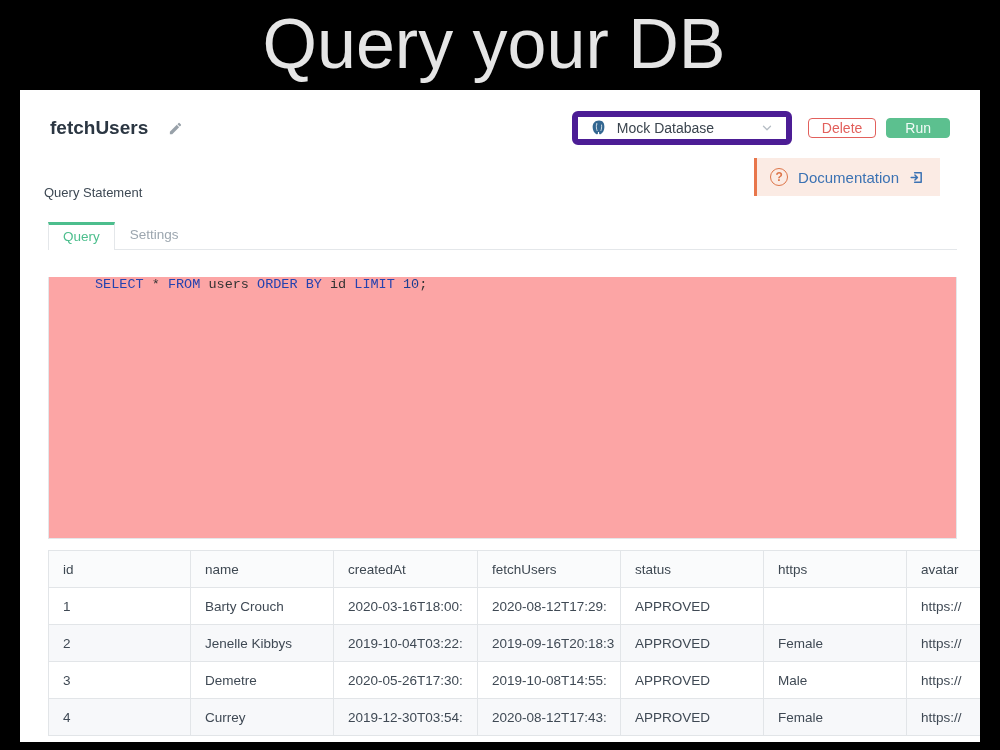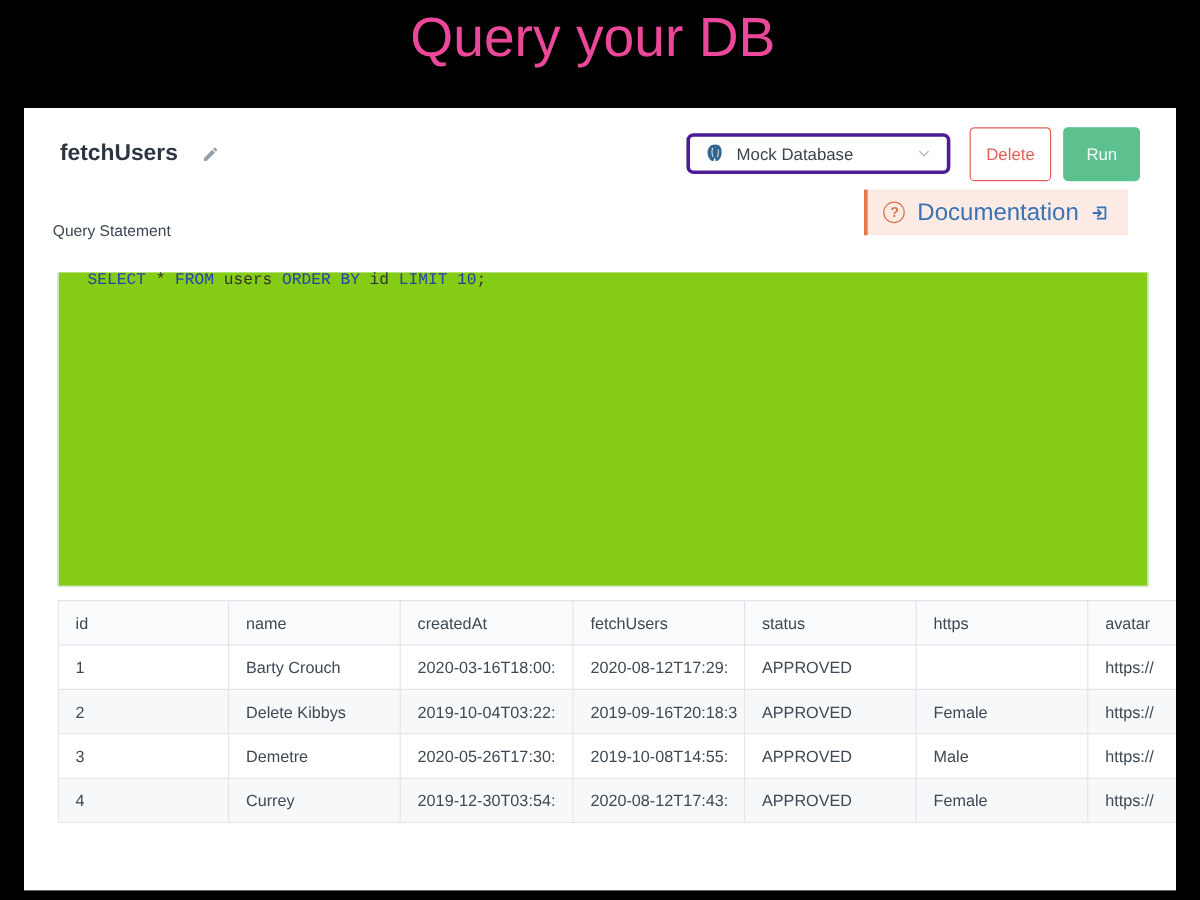--- a/index.html
+++ b/index.html
@@ -2,44 +2,44 @@
 <html><head>
 <meta charset="utf-8">
 <style>
   html,body{margin:0;padding:0;}
   body{
     width:1000px;height:750px;position:relative;overflow:hidden;
     background:#000;font-family:"Liberation Sans",sans-serif;
   }
   .page-title{
     position:absolute;top:4px;left:0;right:12px;margin:0;
-    text-align:center;font-size:46px;font-weight:400;color:#ec4899;
+    text-align:center;font-size:70px;font-weight:400;color:#e5e5e5;
   }
   .panel{
     position:absolute;left:20px;top:90px;width:960px;height:652px;
     background:#fff;overflow:hidden;
   }
   
   .panel-header{
     height:34px;padding:21px 30px 0 30px;
     display:flex;align-items:center;justify-content:space-between;
   }
   .name-wrap{display:flex;align-items:center;justify-content:center;}
   .query-name{font-size:19px;font-weight:700;color:#2B3642;}
   .pencil{margin-left:20px;display:inline-flex;cursor:pointer;}
   .controls{display:flex;align-items:center;}
   .db-select{
-    width:220px;height:34px;box-sizing:border-box;border:3px solid #4c1d95;
+    width:220px;height:34px;box-sizing:border-box;border:6px solid #4c1d95;
     border-radius:6px;display:flex;align-items:center;gap:9px;
     padding:0 12px;background:#fff;cursor:pointer;
   }
   .db-label{font-size:14px;color:#3A444E;}
   .db-select .chev{margin-left:auto;display:inline-flex;}
   .btn{
-    height:45px;border-radius:4px;font-size:14px;cursor:pointer;
+    height:20px;border-radius:4px;font-size:14px;cursor:pointer;
     font-family:"Liberation Sans",sans-serif;
   }
   .btn-delete{
     margin-left:16px;padding:0 13px;background:#fff;
     border:1px solid #E2605C;color:#E2605C;
   }
   .btn-run{
     margin-left:10px;padding:0 18px;background:#5CC08F;
     border:1px solid #5CC08F;color:#F2FBF7;
   }
@@ -47,42 +47,42 @@
   .doc-banner{
     position:absolute;top:68px;right:40px;height:38px;
     display:flex;align-items:center;gap:10px;padding:0 16px 0 13px;
     background:#FBEBE4;border-left:3px solid #E8764B;cursor:pointer;
   }
   .q-icon{
     width:18px;height:18px;border:1.5px solid #DD7549;border-radius:50%;
     color:#DD7549;font-size:12px;font-weight:700;display:flex;
     align-items:center;justify-content:center;box-sizing:border-box;
   }
-  .doc-link{font-size:20px;color:#3B72B3;}
+  .doc-link{font-size:15px;color:#3B72B3;}
   
   .section-label{margin:40px 0 0 24px;font-size:13px;color:#3E4954;}
   .response-label{margin-top:20px;}
   
   .tabbar{
     margin:21px 23px 0 28px;display:flex;align-items:flex-end;
     border-bottom:1px solid #E4E7EA;
   }
   .tab{
     font-size:13.5px;padding:0 15px;height:28px;line-height:28px;
     color:#9CA6AF;cursor:pointer;box-sizing:border-box;
   }
   .tab.active{
     color:#4CBE8D;background:#fff;border:1px solid #E4E7EA;border-bottom:none;
     border-top:3px solid #4CBE8D;line-height:24px;margin-bottom:-1px;
     padding:0 14px;
   }
   
   .editor{
     margin:0 23px 0 28px;height:262px;box-sizing:border-box;
-    border:1px solid #E4E7EA;border-top:none;background:#84cc16;cursor:text;
+    border:1px solid #E4E7EA;border-top:none;background:#fca5a5;cursor:text;padding-left:22px;
   }
   .code-line{
     margin:27px 0 0 24px;font-family:"Liberation Mono","DejaVu Sans Mono",monospace;
     font-size:13.5px;white-space:pre;
   }
   .tok-kw{color:#2442B0;}
   .tok-pl{color:#333;}
   .tok-num{color:#1D3F92;}
   
   .table-clip{margin:11px 0 0 28px;width:932px;overflow:hidden;}
@@ -140,20 +140,24 @@
       <span style="display:inline-flex;">
         <svg width="15" height="15" viewBox="0 0 24 24" fill="none" stroke="#3B72B3" stroke-width="2.4" stroke-linecap="round" stroke-linejoin="round">
           <path d="M9 4.5h10.5v15H9"></path>
           <path d="M3.5 12h9.5M9.5 8l4 4-4 4"></path>
         </svg>
       </span>
     </div>
 
     <div class="section-label">Query Statement</div>
 
+    <div class="tabbar">
+      <div class="tab active">Query</div>
+      <div class="tab">Settings</div>
+    </div>
 
     <div class="editor">
       <div class="code-line" id="code-line"><span class="tok-kw">SELECT</span><span class="tok-pl"> * </span><span class="tok-kw">FROM</span><span class="tok-pl"> </span><span class="tok-pl">users</span><span class="tok-pl"> </span><span class="tok-kw">ORDER BY</span><span class="tok-pl"> </span><span class="tok-pl">id</span><span class="tok-pl"> </span><span class="tok-kw">LIMIT</span><span class="tok-pl"> </span><span class="tok-num">10</span><span class="tok-pl">;</span></div>
     </div>
 
 
     <div class="table-clip">
       <table>
         <colgroup id="cols">
             <col style="width: 142px;">
@@ -180,21 +184,21 @@
               <td>1</td>
               <td>Barty Crouch</td>
               <td>2020-03-16T18:00:</td>
               <td>2020-08-12T17:29:</td>
               <td>APPROVED</td>
               <td></td>
               <td>https://</td>
             </tr>
             <tr>
               <td>2</td>
-              <td>Delete Kibbys</td>
+              <td>Jenelle Kibbys</td>
               <td>2019-10-04T03:22:</td>
               <td>2019-09-16T20:18:3</td>
               <td>APPROVED</td>
               <td>Female</td>
               <td>https://</td>
             </tr>
             <tr>
               <td>3</td>
               <td>Demetre</td>
               <td>2020-05-26T17:30:</td>

